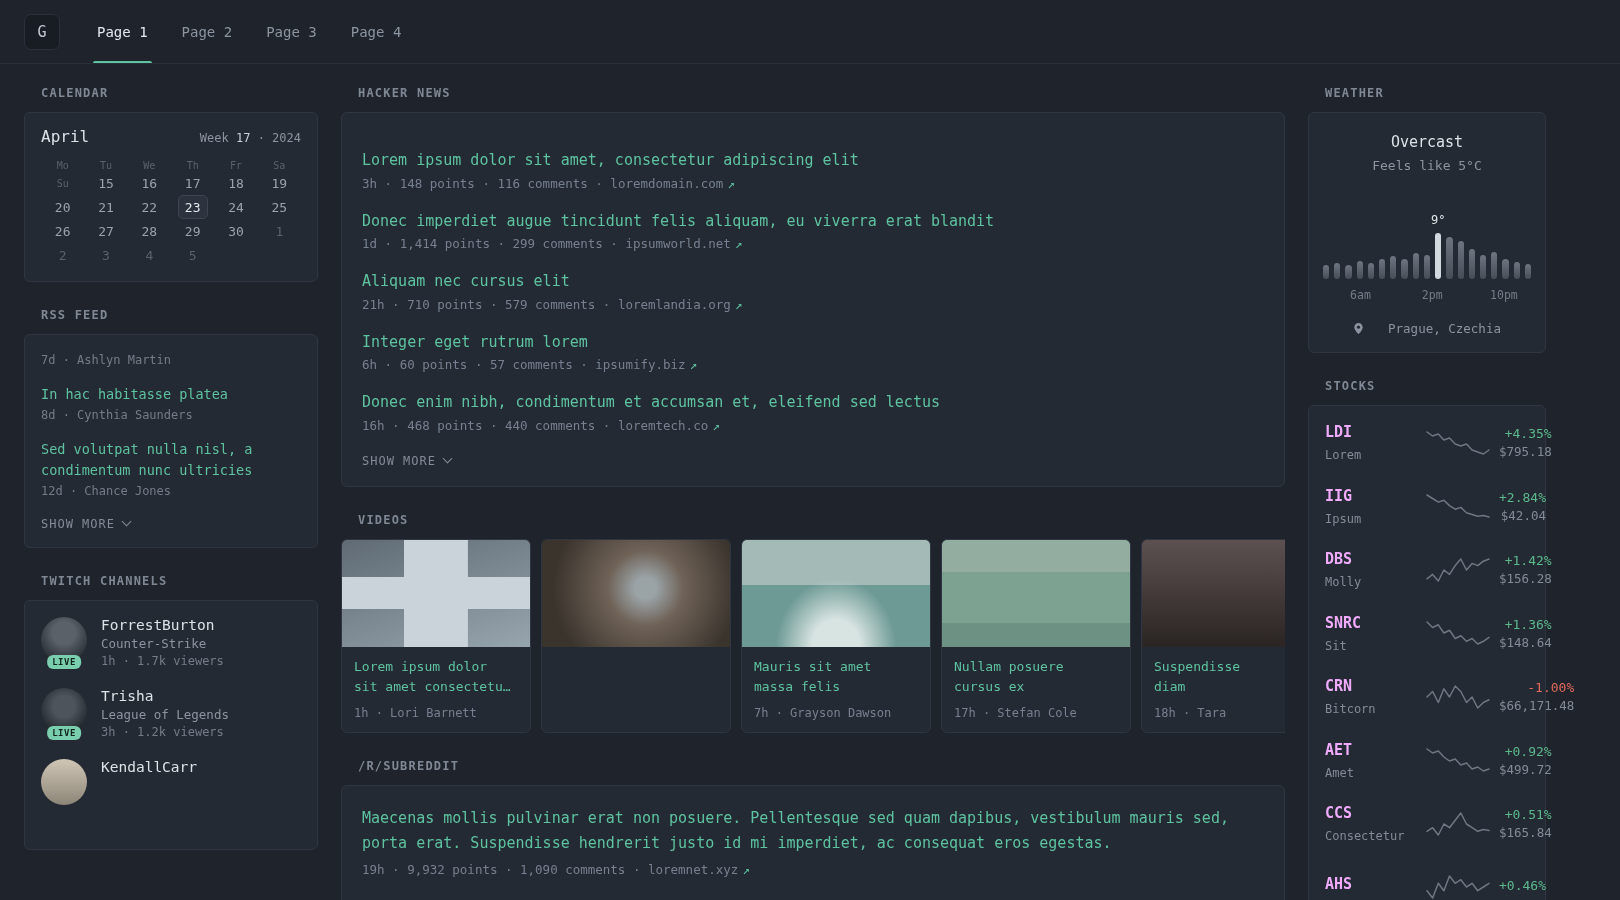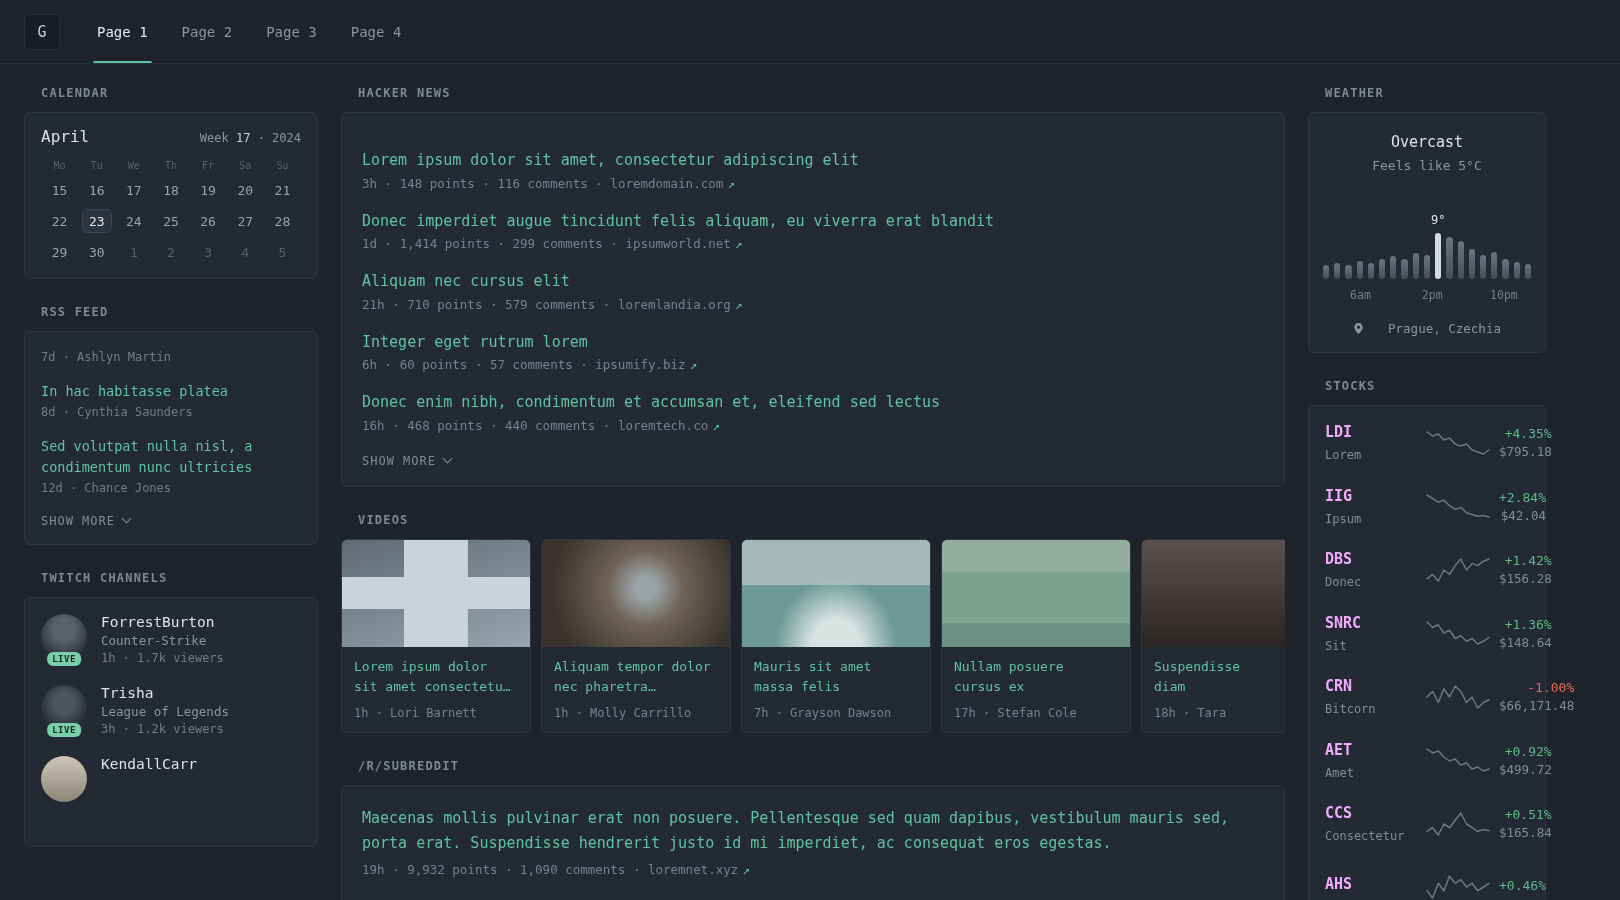--- a/index.html
+++ b/index.html
@@ -21,21 +21,21 @@
   .col-right{width:238px;flex:none;margin-right:50px}
   section{margin-bottom:26px}
   .sec-title{font-size:12px;letter-spacing:1.2px;color:#7f8894;margin:0 0 12px 17px;text-transform:uppercase}
   .card{background:var(--card);border:1px solid var(--border);border-radius:6px}
   
   .cal-card{padding:14px 16px 14px}
   .cal-head{display:flex;justify-content:space-between;align-items:baseline;margin-bottom:14px}
   .cal-month{font-size:16px;color:#dbe0e6}
   .cal-week{font-size:12px;color:var(--muted)}
   .cal-week .wk-num{color:#c9d0d8}
-  .cal-grid{display:grid;grid-template-columns:repeat(7,1fr);row-gap:7px;justify-items:center;align-items:center}
+  .cal-grid{display:grid;grid-template-columns:repeat(6,1fr);justify-items:center;align-items:center}
   .dow{font-size:10px;color:#59616c}
   .date{font-size:13px;color:#99a2ae;width:30px;height:24px;display:flex;align-items:center;justify-content:center;border-radius:5px;border:1px solid transparent}
   .date.dim{color:#59616c}
   .date.sel{background:#2c333e;border-color:#3d4551;color:#e4e8ec}
   
   .rss-card{padding:16px}
   .rss-item{margin-bottom:17px}
   .rss-title{font-size:13.5px;line-height:1.6;color:var(--accent);cursor:pointer}
   .rss-title.read{color:#8e97a3}
   .rss-meta{font-size:12px;color:var(--faint);margin-top:2px}
@@ -278,24 +278,20 @@
         <div class="vid-card">
           <div class="vid-thumb th1"></div>
           <div class="vid-body">
             <div class="vid-title">Lorem ipsum dolor sit amet consectetu…</div>
             <div class="vid-meta">1h · Lori Barnett</div>
           </div>
         </div>
 
         <div class="vid-card">
           <div class="vid-thumb th2"></div>
-          <div class="vid-body">
-            <div class="vid-title">Aliquam tempor dolor nec pharetra…</div>
-            <div class="vid-meta">1h · Molly Carrillo</div>
-          </div>
         </div>
 
         <div class="vid-card">
           <div class="vid-thumb th3"></div>
           <div class="vid-body">
             <div class="vid-title">Mauris sit amet massa felis</div>
             <div class="vid-meta">7h · Grayson Dawson</div>
           </div>
         </div>
 
@@ -407,21 +403,21 @@
             </div>
           <div class="st-right">
             <div class="st-chg up">+2.84%</div>
             <div class="st-price">$42.04</div>
           </div>
         </div>
 
         <div class="stock-row">
           <div class="st-left">
             <div class="st-sym">DBS</div>
-            <div class="st-name">Donec</div>
+            <div class="st-name">Molly</div>
           </div>
           <div class="st-spark">
               <svg width="66" height="26" viewBox="0 0 66 26">
                 <polyline points="2.0,21.8 7.6,17.4 13.3,24.0 18.9,13.0 24.5,17.4 30.2,8.6 35.8,2.0 41.5,13.0 47.1,6.4 52.7,8.6 58.4,4.2 64.0,2.0" fill="none" stroke="#6e7683" stroke-width="1.5" stroke-linejoin="round" stroke-linecap="round"></polyline>
               </svg>
             </div>
           <div class="st-right">
             <div class="st-chg up">+1.42%</div>
             <div class="st-price">$156.28</div>
           </div>

